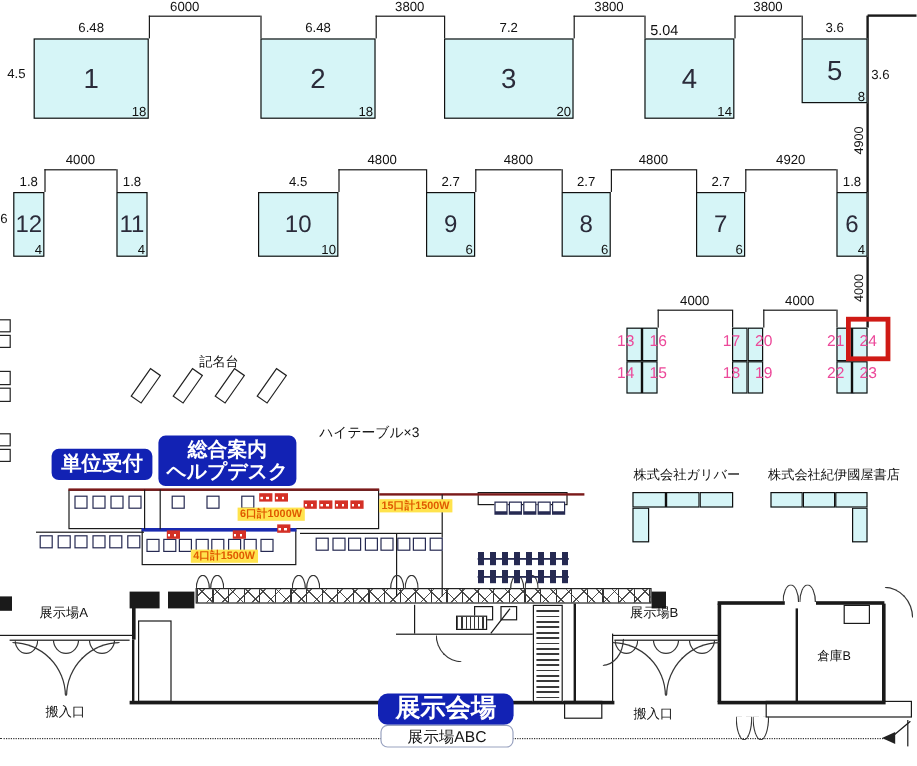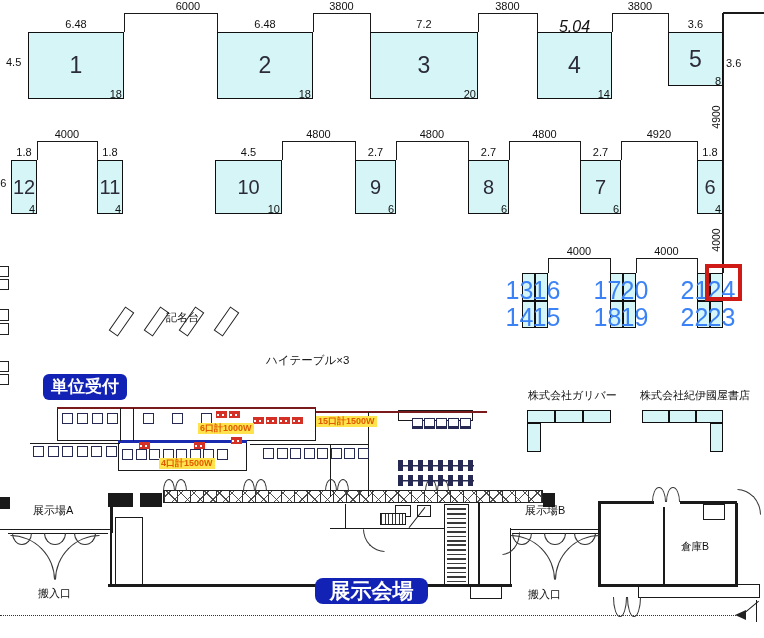--- a/index.html
+++ b/index.html
@@ -32,32 +32,39 @@
   .stairs{background:repeating-linear-gradient(90deg,#333 0 1px,rgba(0,0,0,0) 1px 3.5px);}
   .esc{background:repeating-linear-gradient(0deg,#3a3a3a 0 1.5px,rgba(0,0,0,0) 1.5px 4.5px);}
   .arc{border:1.2px solid #333;background:transparent;}
   .bumpU{border:1.2px solid #333;border-bottom:none;border-radius:50% 50% 0 0/100% 100% 0 0;}
   .bumpD{border:1.2px solid #333;border-top:none;border-radius:0 0 50% 50%/0 0 100% 100%;}
   .dotted{border-top:1.8px dotted #333;background:none;}
   .rot{transform:rotate(-90deg);transform-origin:center;font-size:10.5px;text-align:center;color:#111;}
   .redbox{border:4px solid #cf1a15;z-index:8;background:transparent;}
   .slant{background:#fff;border:1.2px solid #222;}
   .minicell{background:#d6f5f7;border:1.5px solid #101010;}
-  .mininum{position:absolute;font-size:25px;color:#3b82f6;z-index:4;}
+  .mininum{position:absolute;font-size:13px;color:#ec4899;text-align:center;z-index:4;}
 </style>
 </head>
 <body>
 
 <div id="plan">
 
   <div class="tag abs" style="left:43px;top:374px;width:84px;height:26px;font-size:17px">
       <span>単位受付</span>
     </div>
+  <div class="tag abs" style="left:132px;top:363px;width:115px;height:42px;font-size:16.5px">
+    <span>総合案内</span>
+    <span>ヘルプデスク</span>
+  </div>
   <div class="tag abs" style="left:315px;top:578px;width:113px;height:26px;font-size:21px;border-radius:8px">
       <span>展示会場</span>
+    </div>
+  <div class="whitetag abs" style="left:317px;top:604px;width:111px;height:19px;font-size:13px;font-weight:normal">
+      <span>展示場ABC</span>
     </div>
 <div class="hatch abs" style="left: 163px; top: 490px; width: 380px; height: 13px;"></div>
     <div class="prect abs" style="left: 57px; top: 408px; width: 259px; height: 33px; border-width: 1px;"></div>
     <div class="prect abs" style="left: 118px; top: 441px; width: 129px; height: 30px; border-width: 1px;"></div>
     <div class="prect abs" style="left: 398px; top: 410px; width: 75px; height: 11px; border-width: 1px;"></div>
     <div class="prect abs" style="left: 115px; top: 517px; width: 28px; height: 68px; border-width: 1.5px;"></div>
     <div class="prect abs" style="left: 395px; top: 505px; width: 16px; height: 12px; border-width: 1px;"></div>
     <div class="prect abs" style="left: 417px; top: 505px; width: 14px; height: 12px; border-width: 1px;"></div>
     <div class="prect abs" style="left: 380px; top: 513px; width: 26px; height: 12px; border-width: 1px;"></div>
     <div class="prect abs" style="left: 360px; top: 584px; width: 58px; height: 15px; border-width: 1px;"></div>
@@ -205,21 +212,21 @@
     <div class="dimlbl abs" style="left: 217px; top: 18px; width: 96px; font-size: 11px;">6.48</div>
     <div class="booth abs" style="left: 370px; top: 32px; width: 108px; height: 67px;">
       <span class="bnum" style="font-size: 23px;">3</span>
       <span class="corner">20</span>
     </div>
     <div class="dimlbl abs" style="left: 370px; top: 18px; width: 108px; font-size: 11px;">7.2</div>
     <div class="booth abs" style="left: 537px; top: 32px; width: 75px; height: 67px;">
       <span class="bnum" style="font-size: 23px;">4</span>
       <span class="corner">14</span>
     </div>
-    <div class="dimlbl abs" style="left: 537px; top: 18px; width: 75px; font-size: 16px; font-style: italic;">5.04</div>
+    <div class="dimlbl abs" style="left: 516px; top: 18px; width: 75px; font-size: 12px;">5.04</div>
     <div class="booth abs" style="left: 668px; top: 32px; width: 55px; height: 54px;">
       <span class="bnum" style="font-size: 23px;">5</span>
       <span class="corner">8</span>
     </div>
     <div class="dimlbl abs" style="left: 668px; top: 18px; width: 55px; font-size: 11px;">3.6</div>
     <div class="booth abs" style="left: 11px; top: 160px; width: 26px; height: 54px; text-align: center;">
       <span class="bnum" style="font-size: 20px;">12</span>
       <span class="corner">4</span>
     </div>
     <div class="dimlbl abs" style="left: 11px; top: 146px; width: 26px; font-size: 11px;">1.8</div>
@@ -249,21 +256,21 @@
     </div>
     <div class="dimlbl abs" style="left: 580px; top: 146px; width: 41px; font-size: 11px;">2.7</div>
     <div class="booth abs" style="left: 697px; top: 160px; width: 26px; height: 54px;">
       <span class="bnum" style="font-size: 20px;">6</span>
       <span class="corner">4</span>
     </div>
     <div class="dimlbl abs" style="left: 697px; top: 146px; width: 26px; font-size: 11px;">1.8</div>
     <div class="line abs" style="left: 124px; top: 13px; width: 93px; height: 1.2px;"></div>
     <div class="line abs" style="left: 124px; top: 13px; width: 1.2px; height: 19px;"></div>
     <div class="line abs" style="left: 217px; top: 13px; width: 1.2px; height: 19px;"></div>
-    <div class="dimlbl abs" style="left: 158px; top: 0px; width: 60px;">6000</div>
+    <div class="dimlbl abs" style="left: 124px; top: 0px; width: 60px;">6000</div>
     <div class="line abs" style="left: 313px; top: 13px; width: 57px; height: 1.2px;"></div>
     <div class="line abs" style="left: 313px; top: 13px; width: 1.2px; height: 19px;"></div>
     <div class="line abs" style="left: 370px; top: 13px; width: 1.2px; height: 19px;"></div>
     <div class="dimlbl abs" style="left: 311.5px; top: 0px; width: 60px;">3800</div>
     <div class="line abs" style="left: 478px; top: 13px; width: 59px; height: 1.2px;"></div>
     <div class="line abs" style="left: 478px; top: 13px; width: 1.2px; height: 19px;"></div>
     <div class="line abs" style="left: 537px; top: 13px; width: 1.2px; height: 19px;"></div>
     <div class="dimlbl abs" style="left: 477.5px; top: 0px; width: 60px;">3800</div>
     <div class="line abs" style="left: 612px; top: 13px; width: 56px; height: 1.2px;"></div>
     <div class="line abs" style="left: 612px; top: 13px; width: 1.2px; height: 19px;"></div>
@@ -320,21 +327,21 @@
     <div class="minicell abs" style="left: 710px; top: 273px; width: 13px; height: 27.5px;"></div>
     <div class="mininum abs" style="left: 707.5px; top: 275.75px; width: 32px;">24</div>
     <div class="minicell abs" style="left: 697px; top: 300.5px; width: 13px; height: 27.5px;"></div>
     <div class="mininum abs" style="left: 680.5px; top: 303.25px; width: 32px;">22</div>
     <div class="minicell abs" style="left: 710px; top: 300.5px; width: 13px; height: 27.5px;"></div>
     <div class="mininum abs" style="left: 707.5px; top: 303.25px; width: 32px;">23</div>
     <div class="redbox abs" style="left: 705px; top: 264px; width: 37px; height: 37px;"></div>
     <div class="lbl abs" style="left: 6px; top: 56px; font-size: 11px;">4.5</div>
     <div class="lbl abs" style="left: 726px; top: 57px; font-size: 11px;">3.6</div>
     <div class="lbl abs" style="left: -9px; top: 177px; font-size: 11px;">3.6</div>
-    <div class="lbl abs" style="left: 166px; top: 294px; font-size: 11px; margin-top: 16px;">記名台</div>
+    <div class="lbl abs" style="left: 166px; top: 294px; font-size: 11px;">記名台</div>
     <div class="lbl abs" style="left: 266px; top: 353px; font-size: 11.5px;">ハイテーブル×3</div>
     <div class="lbl abs" style="left: 528px; top: 388px; font-size: 11px;">株式会社ガリバー</div>
     <div class="lbl abs" style="left: 640px; top: 388px; font-size: 11px;">株式会社紀伊國屋書店</div>
     <div class="lbl abs" style="left: 33px; top: 503px; font-size: 11px;">展示場A</div>
     <div class="lbl abs" style="left: 38px; top: 586px; font-size: 11px;">搬入口</div>
     <div class="lbl abs" style="left: 525px; top: 503px; font-size: 11px;">展示場B</div>
     <div class="lbl abs" style="left: 528px; top: 587px; font-size: 11px;">搬入口</div>
     <div class="lbl abs" style="left: 681px; top: 540px; font-size: 10.5px;">倉庫B</div>
     <div class="power abs" style="left: 198px; top: 423px; text-align: right;">6口計1000W</div>
     <div class="power abs" style="left: 316px; top: 416px;">15口計1500W</div>

